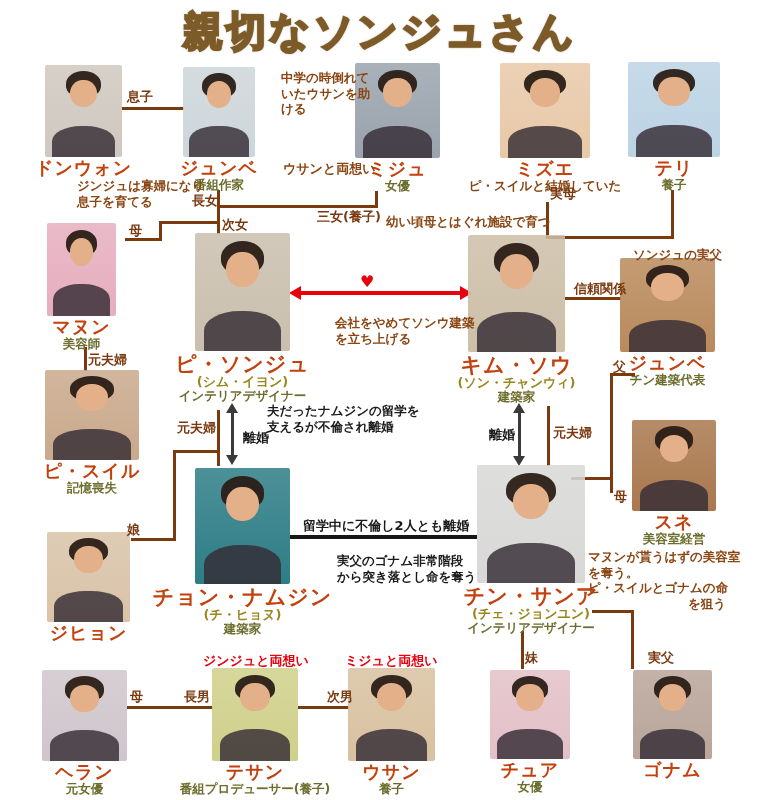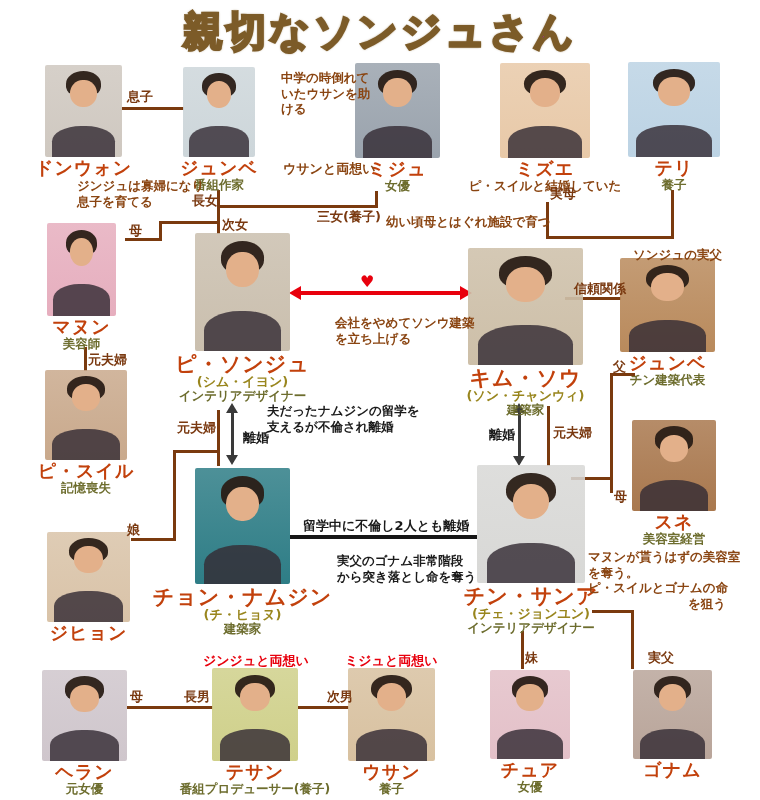--- a/index.html
+++ b/index.html
@@ -134,42 +134,42 @@
   <div class="person" style="left:47px;top:223px;width:69px">
     <div class="photo" style="height: 93px; background: linear-gradient(rgba(230, 174, 190, 0.85), rgb(230, 174, 190));">
         <i class="hair"></i>
         <i class="face"></i>
         <i class="torso"></i>
       </div>
     <div class="pname">マヌン</div>
     <div class="prole">美容師</div>
   </div>
 
-  <div class="person" style="left:45px;top:370px;width:82px">
+  <div class="person" style="left:45px;top:370px;width:94px">
     <div class="photo" style="height: 90px; background: linear-gradient(rgba(201, 169, 140, 0.85), rgb(201, 169, 140));">
         <i class="hair"></i>
         <i class="face"></i>
         <i class="torso"></i>
       </div>
     <div class="pname">ピ・スイル</div>
     <div class="prole">記憶喪失</div>
   </div>
 
   <div class="person" style="left:195px;top:233px;width:95px">
     <div class="photo" style="height: 118px; background: linear-gradient(rgba(202, 191, 174, 0.85), rgb(202, 191, 174));">
         <i class="hair"></i>
         <i class="face"></i>
         <i class="torso"></i>
       </div>
     <div class="pname big">ピ・ソンジュ</div>
     <div class="pkana">(シム・イヨン)</div>
     <div class="prole">インテリアデザイナー</div>
   </div>
 
-  <div class="person" style="left:468px;top:248px;width:115px">
+  <div class="person" style="left:468px;top:235px;width:97px">
     <div class="photo" style="height: 117px; background: linear-gradient(rgba(205, 191, 168, 0.85), rgb(205, 191, 168));">
         <i class="hair"></i>
         <i class="face"></i>
         <i class="torso"></i>
       </div>
     <div class="pname big">キム・ソウ</div>
     <div class="pkana">(ソン・チャンウィ)</div>
     <div class="prole">建築家</div>
   </div>
 

